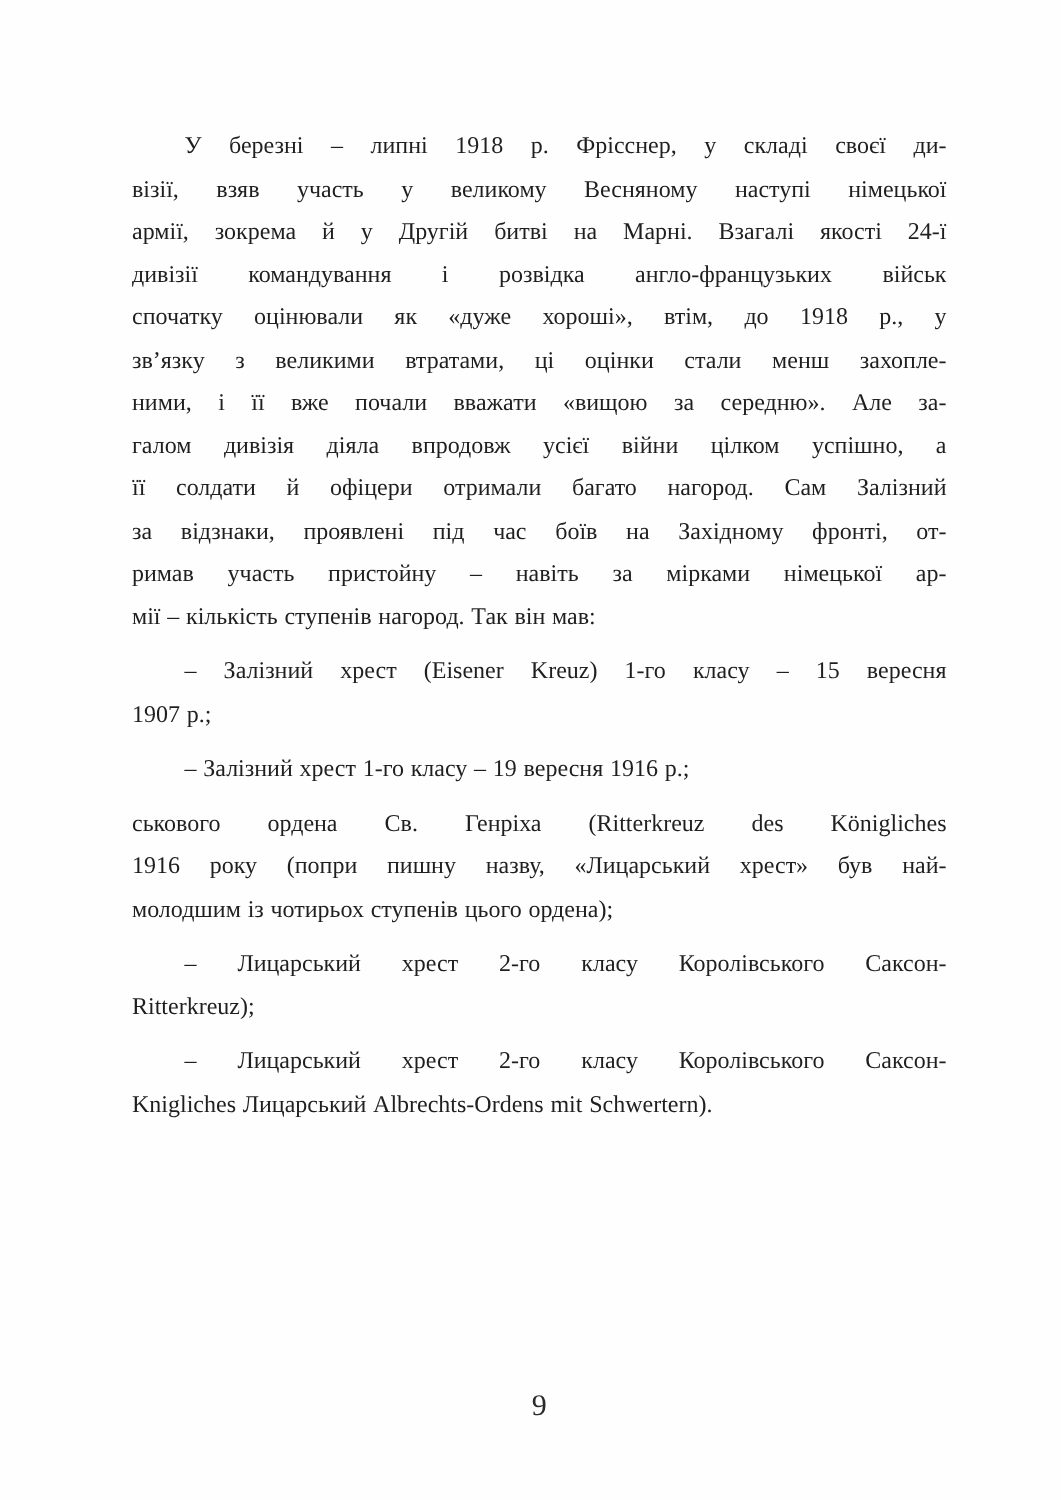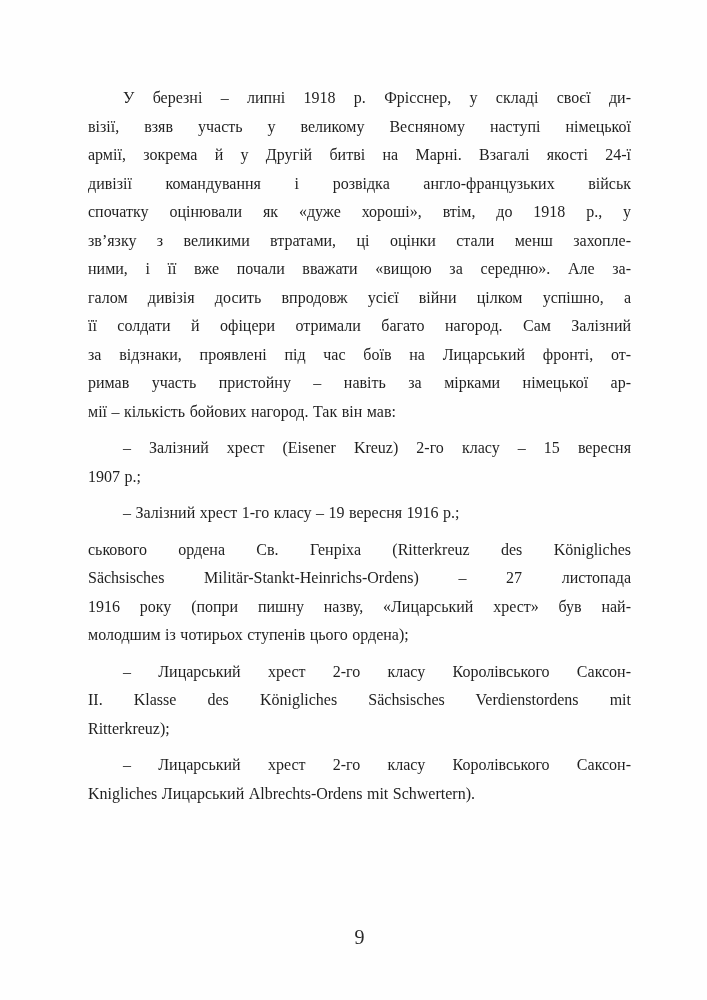--- a/index.html
+++ b/index.html
@@ -62,42 +62,40 @@
 <div class="page">
   <div class="text-block" id="text-block">
       <div class="para">
         <div class="line first">У березні – липні 1918 р. Фрісснер, у складі своєї ди-</div>
         <div class="line">візії, взяв участь у великому Весняному наступі німецької</div>
         <div class="line">армії, зокрема й у Другій битві на Марні. Взагалі якості 24-ї</div>
         <div class="line">дивізії командування і розвідка англо-французьких військ</div>
         <div class="line">спочатку оцінювали як «дуже хороші», втім, до 1918 р., у</div>
         <div class="line">зв’язку з великими втратами, ці оцінки стали менш захопле-</div>
         <div class="line">ними, і її вже почали вважати «вищою за середню». Але за-</div>
-        <div class="line">галом дивізія досить впродовж усієї війни цілком успішно, а</div>
+        <div class="line">галом дивізія діяла впродовж усієї війни цілком успішно, а</div>
         <div class="line">її солдати й офіцери отримали багато нагород. Сам Залізний</div>
-        <div class="line">за відзнаки, проявлені під час боїв на Лицарський фронті, от-</div>
+        <div class="line">за відзнаки, проявлені під час боїв на Західному фронті, от-</div>
         <div class="line">римав участь пристойну – навіть за мірками німецької ар-</div>
-        <div class="line last">мії – кількість бойових нагород. Так він мав:</div>
+        <div class="line last">мії – кількість ступенів нагород. Так він мав:</div>
       </div>
       <div class="para">
-        <div class="line first">– Залізний хрест (Eisener Kreuz) 2-го класу – 15 вересня</div>
+        <div class="line first">– Залізний хрест (Eisener Kreuz) 1-го класу – 15 вересня</div>
         <div class="line last">1907 р.;</div>
       </div>
       <div class="para">
         <div class="line first last">– Залізний хрест 1-го класу – 19 вересня 1916 р.;</div>
       </div>
       <div class="para">
         <div class="line">ськового ордена Св. Генріха (Ritterkreuz des Königliches</div>
-        <div class="line">Sächsisches Militär-Stankt-Heinrichs-Ordens) – 27 листопада</div>
         <div class="line">1916 року (попри пишну назву, «Лицарський хрест» був най-</div>
         <div class="line last">молодшим із чотирьох ступенів цього ордена);</div>
       </div>
       <div class="para">
         <div class="line first">– Лицарський хрест 2-го класу Королівського Саксон-</div>
-        <div class="line">II. Klasse des Königliches Sächsisches Verdienstordens mit</div>
         <div class="line last">Ritterkreuz);</div>
       </div>
       <div class="para">
         <div class="line first">– Лицарський хрест 2-го класу Королівського Саксон-</div>
         <div class="line last">Knigliches Лицарський Albrechts-Ordens mit Schwertern).</div>
       </div>
     </div>
   <div class="page-number">9</div>
 </div>
 

